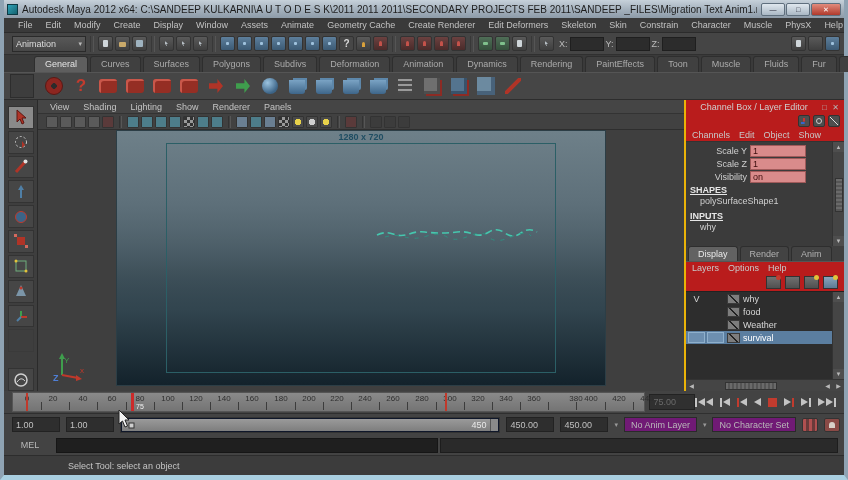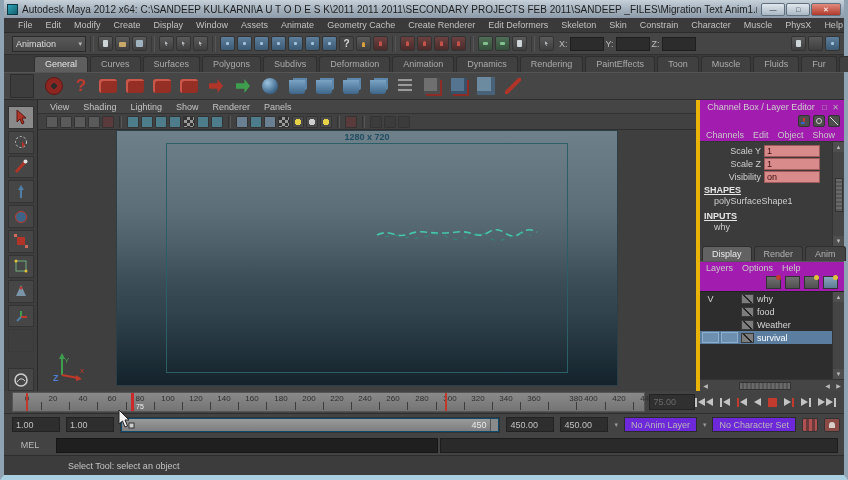--- a/index.html
+++ b/index.html
@@ -102,21 +102,21 @@
 
   .canvas { flex:1; position:relative; background:#3f3f3f; overflow:hidden; }
   .camview { position:absolute; left:78px; right:78px; top:0; bottom:5px; border:1px solid #2c3e46;
     background:linear-gradient(180deg,#6e8089 0%,#5e707a 28%,#46596393 55%,#32454f 70%,#13222b 100%), linear-gradient(#5d6f79,#1a2931); }
   .gate { position:absolute; left:49px; right:49px; top:12px; bottom:12px; border:1px solid #2b5f66; }
   .gate-label { position:absolute; top:1px; left:0; right:0; text-align:center; color:#1f4d62; font-weight:bold; }
   .squiggle { position:absolute; left:258px; top:96px; }
   .axis { position:absolute; left:12px; bottom:6px; }
 
   
-  .cbox { width:148px; background:#a21caf; border-left:4px solid #eab308; display:flex; flex-direction:column; }
+  .cbox { width:160px; background:#b91c1c; border-left:2px solid #eab308; display:flex; flex-direction:column; }
   .cb-head { height:14px; display:flex; align-items:center; padding:0 3px; color:#cfcfcf; }
   .cb-head .t { flex:1; text-align:center; }
   .cb-head .hic { width:11px; text-align:center; color:#b5b5b5; font-size:8px; }
   .cb-tools { height:14px; display:flex; justify-content:flex-end; gap:3px; padding-right:4px; align-items:center; }
   .mtool { width:12px; height:12px; border-radius:2px; background:#4e4e4e; border:1px solid #333; position:relative; }
   .mtool.axis3::after { content:""; position:absolute; inset:2px; background:
      linear-gradient(#c33 0 0) 50% 0/2px 60% no-repeat, linear-gradient(#36c 0 0) 0 100%/60% 2px no-repeat; }
   .mtool.circ::after { content:""; position:absolute; inset:2px; border:1px solid #ccc; border-radius:50%; }
   .mtool.slash::after { content:""; position:absolute; inset:1px; background:linear-gradient(45deg,transparent 45%,#ddd 46%,#ddd 55%,transparent 56%); }
   .cb-menus { height:14px; display:flex; gap:9px; align-items:center; padding-left:6px; color:#c8c8c8;
@@ -175,27 +175,27 @@
   .tb-bar { width:2px; height:9px; background:#c4c4c4; }
   .tb-bar.red { background:#c23b2e; }
   .tb-l { width:0; height:0; border-top:4px solid transparent; border-bottom:4px solid transparent; border-right:7px solid #c4c4c4; }
   .tb-r { width:0; height:0; border-top:4px solid transparent; border-bottom:4px solid transparent; border-left:7px solid #c4c4c4; }
   .tb-stop { width:9px; height:9px; background:#c23b2e; }
 
   
   .rangerow { height:22px; background:#434343; border-top:1px solid #2f2f2f; display:flex; align-items:center;
     padding:0 4px 0 8px; gap:6px; }
   .rfield { width:48px; height:15px; background:#2e2e2e; border:1px solid #222; color:#c0c0c0; padding:2px 3px 0; }
-  .rbar { flex:1; height:16px; background:#0c4a6e; border:1px solid #333; position:relative; }
+  .rbar { flex:1; height:16px; background:#0f172a; border:1px solid #333; position:relative; }
   .rbar-in { position:absolute; inset:1px; background:linear-gradient(#9a9a9a,#7e7e7e); display:flex; align-items:center;
     justify-content:flex-end; }
   .rbar-end { color:#e8e8e8; padding-right:4px; }
   .rbar-cap { width:8px; height:100%; border-left:1px solid #555; background:#8a8a8a; }
   .ddcaret { color:#9a9a9a; font-size:7px; }
-  .ddfield { height:15px; background:#6d28d9; border:1px solid #2a2a2a; color:#b9b9b9; padding:2px 6px 0; }
+  .ddfield { height:15px; background:#701a75; border:1px solid #2a2a2a; color:#b9b9b9; padding:2px 6px 0; }
   .ric { width:16px; height:14px; border:1px solid #333; border-radius:2px; }
   .ric.stripes { background:repeating-linear-gradient(90deg,#b05050 0 3px,#6a3a3a 3px 6px); }
   .ric.key { background:#8a4a46; position:relative; }
   .ric.key::after { content:""; position:absolute; inset:3px 4px; background:#d8d0c8; border-radius:50% 50% 0 0; }
 
   
   .melrow { height:20px; background:#434343; display:flex; align-items:center; padding:0 6px 0 0; }
   .mel-label { width:52px; text-align:center; color:#b8b8b8; }
   .mel-input { width:382px; height:15px; background:#1f1f1f; border:1px solid #161616; color:#ddd;
     font-family:"Liberation Mono", monospace; font-size:9px; padding:0 3px; }

